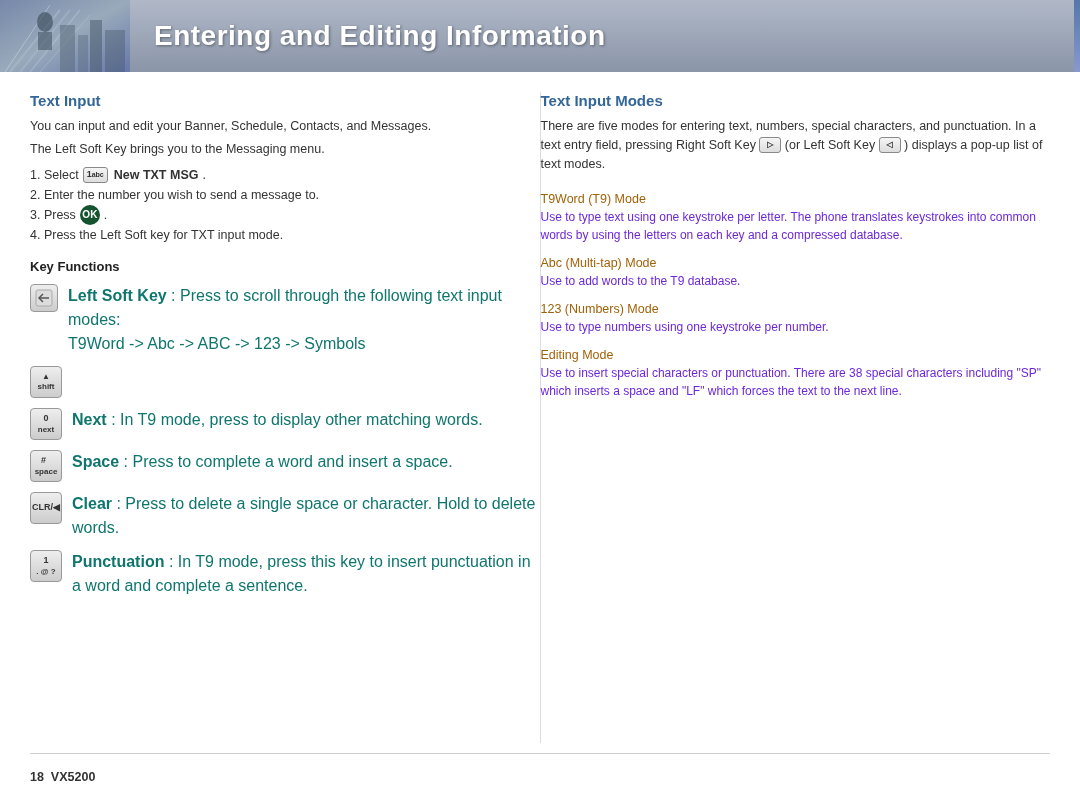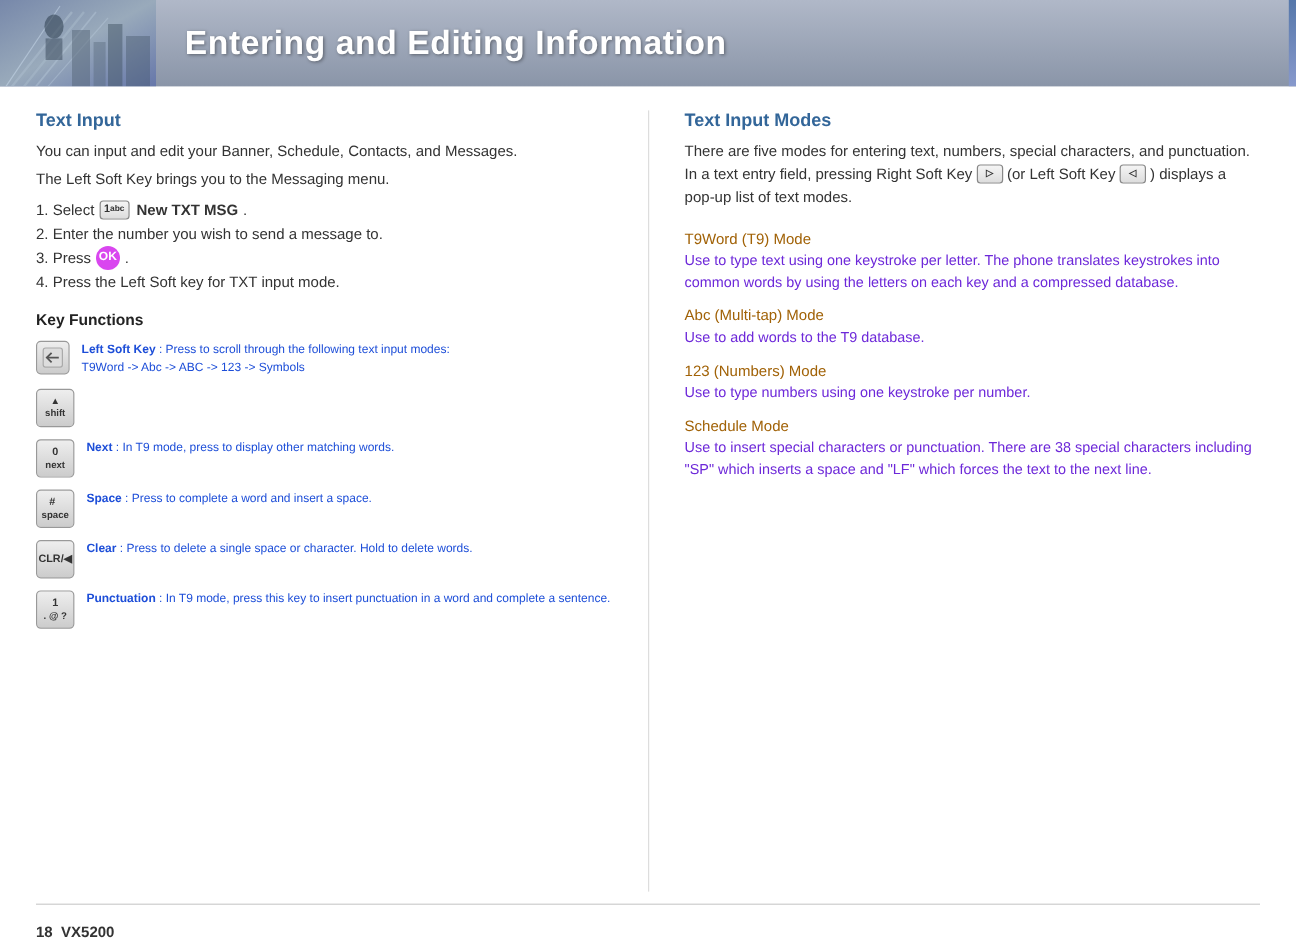--- a/index.html
+++ b/index.html
@@ -48,21 +48,20 @@
       right: 0;
       width: 6px;
       height: 100%;
       background: linear-gradient(to bottom, #5577aa, #8899cc);
     }
 
     
     .content {
       display: flex;
       padding: 20px 30px 10px 30px;
-      gap: 30px;
       height: calc(791px - 72px - 38px);
     }
 
     
     .left-col {
       flex: 1;
       min-width: 0;
     }
 
     
@@ -112,21 +111,21 @@
       padding: 1px 3px;
       min-width: 22px;
       height: 16px;
       vertical-align: middle;
     }
 
     .ok-icon {
       display: inline-flex;
       align-items: center;
       justify-content: center;
-      background: #d946ef;
+      background: #14532d;
       border-radius: 50%;
       color: #fff;
       font-size: 10px;
       font-weight: bold;
       width: 20px;
       height: 20px;
       vertical-align: middle;
     }
 
     
@@ -156,23 +155,23 @@
       border-radius: 4px;
       background: linear-gradient(to bottom, #eee, #ccc);
       font-size: 9px;
       color: #333;
       font-weight: bold;
       text-align: center;
       line-height: 1.2;
     }
 
     .key-func-text {
-      font-size: 10px;
+      font-size: 16px;
       line-height: 1.5;
-      color: #1d4ed8;
+      color: #0f766e;
     }
 
     .key-func-text b {
       font-weight: bold;
     }
 
     
     .divider {
       height: 1px;
       background: #ccc;
@@ -392,21 +391,21 @@
     </div>
 
     
     <div class="mode-subsection">
       <div class="mode-title">123 (Numbers) Mode</div>
       <div class="mode-desc">Use to type numbers using one keystroke per number.</div>
     </div>
 
     
     <div class="mode-subsection">
-      <div class="mode-title">Schedule Mode</div>
+      <div class="mode-title">Editing Mode</div>
       <div class="mode-desc">Use to insert special characters or punctuation. There are 38 special characters including "SP" which inserts a space and "LF" which forces the text to the next line.</div>
     </div>
 
   </div>
 </div>
 
 <div class="divider"></div>
 
 <div class="footer">
   <span class="footer-page">

